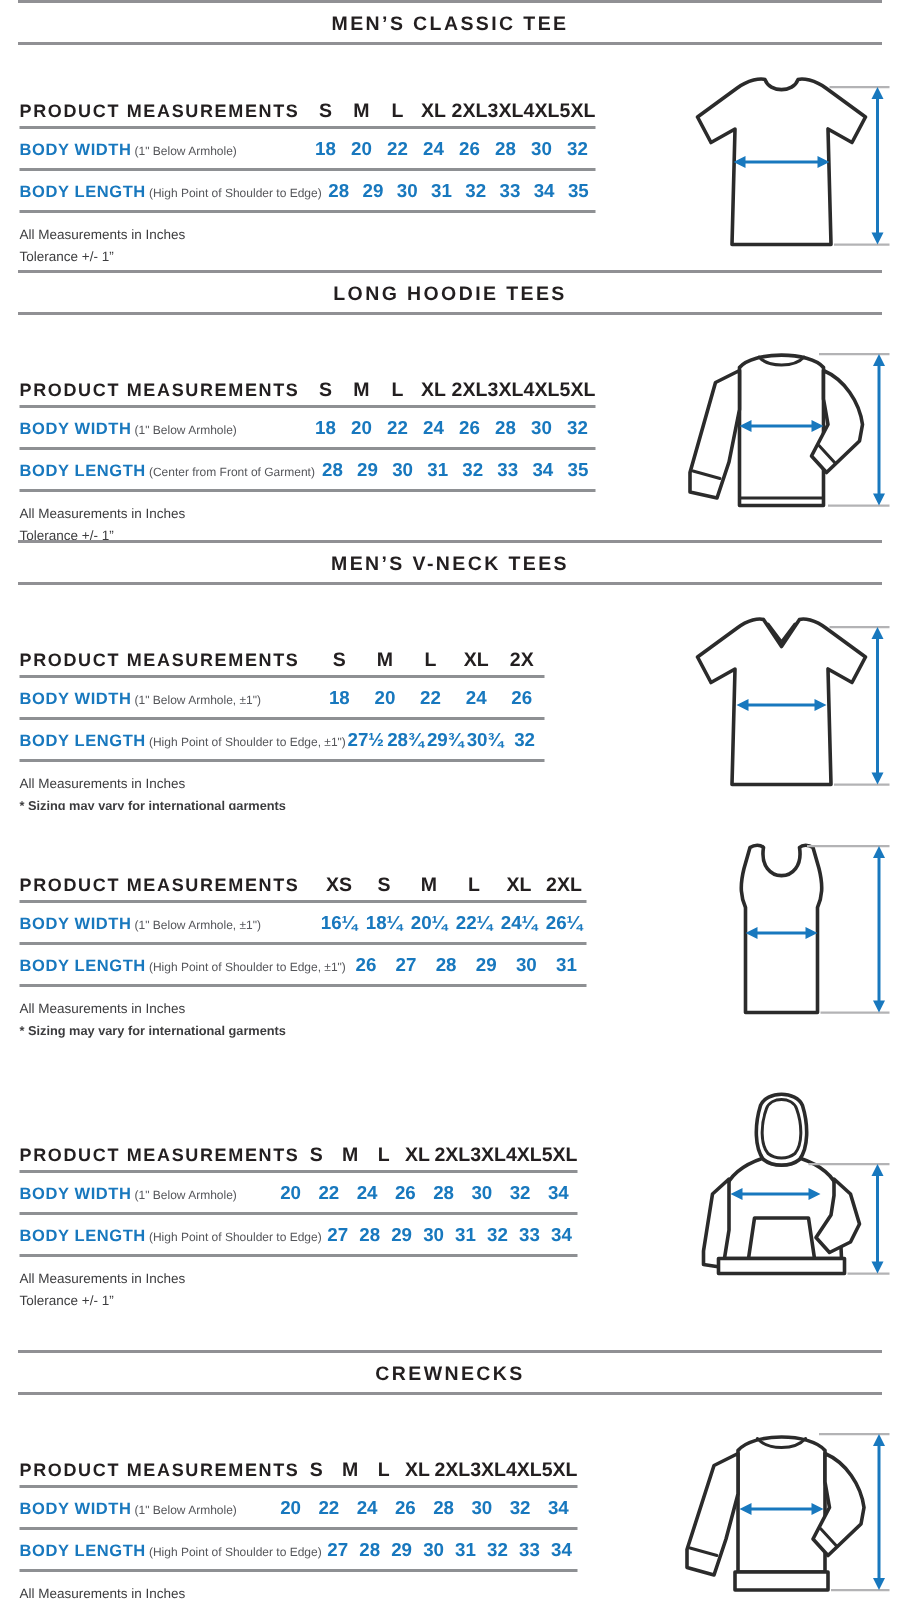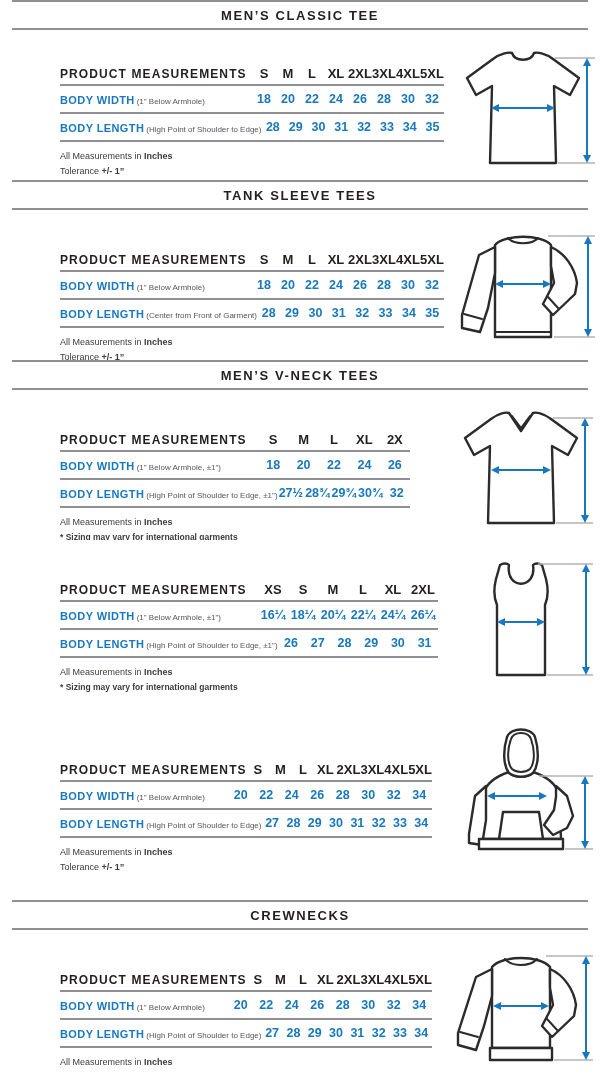--- a/index.html
+++ b/index.html
@@ -5,36 +5,36 @@
   html,body{margin:0;padding:0;background:#fff;}
   body{width:600px;height:1073px;overflow:hidden;font-family:"Liberation Sans",sans-serif;color:#231f20;}
   .section{height:180px;overflow:hidden;--label-w:192px;--table-w:384px;}
   .sec-2{--label-w:198px;--table-w:350px;}
   .sec-3{--label-w:198px;--table-w:378px;}
   .sec-4,.sec-5{--label-w:168px;--table-w:372px;}
   .sec-5{height:171px;}
   .title-band{margin:0 12px;border-top:2px solid #909094;border-bottom:2px solid #909094;padding:6px 0 5px;text-align:center;}
   .title{margin:0;font-size:13px;font-weight:bold;letter-spacing:1.6px;color:#231f20;}
   .content{display:flex;padding-left:13px;}
-  .table-col{width:var(--table-w);margin-top:42px;flex:0 0 auto;margin-left:47px;}
+  .table-col{width:var(--table-w);margin-top:42px;flex:0 0 auto;}
   .sec-0 .table-col{margin-top:36px;}
   .hdr-row,.m-row{display:flex;align-items:flex-end;}
   .hdr-row{border-bottom:2px solid #8e9093;padding-bottom:3px;}
   .m-row{border-bottom:2px solid #8e9093;padding:4px 0 4px;align-items:center;}
   .label-cell{flex:0 0 var(--label-w);white-space:nowrap;overflow:visible;}
   .pm{font-size:12px;font-weight:bold;letter-spacing:1.1px;color:#231f20;}
   .vals{flex:1 1 auto;display:flex;}
   .vals>div{flex:1;text-align:center;}
   .size-cell{font-size:13px;font-weight:bold;color:#231f20;}
   .row-label{font-size:11px;font-weight:bold;color:#1878be;letter-spacing:0.4px;}
   .row-sub{font-size:8px;color:#55565a;margin-left:2px;}
   .val-cell{font-size:12.5px;font-weight:bold;color:#1878be;}
   .notes{margin-top:7px;}
   .note-line{font-size:9px;color:#3c3c3e;line-height:15px;}
-  .note-line .b{font-weight:bold;}
+  .note-line .b{font-weight:normal;}
   .note-line.italic{font-weight:bold;font-size:8.5px;}
   .illus{flex:0 0 158px;margin-left:auto;display:flex;justify-content:center;margin-top:8px;}
   .sec-4 .illus{margin-top:2px;}
   svg .garment{fill:#fff;stroke:#2b2b2b;stroke-width:2.4;stroke-linejoin:round;stroke-linecap:round;}
   svg .detail{fill:none;stroke:#2b2b2b;stroke-width:2;stroke-linejoin:round;stroke-linecap:round;}
   svg .arrow{stroke:#1878be;stroke-width:2;}
   svg .ah{fill:#1878be;stroke:none;}
   svg .ext{stroke:#b3b3b5;stroke-width:1.5;}
 </style>
 </head>
@@ -109,21 +109,21 @@
       <polygon class="ah" points="139,20 135,28 143,28"></polygon>
       <polygon class="ah" points="139,125 135,117 143,117"></polygon>
     </g>
   </svg>
 </div>
     </div>
   </section>
 
   <section class="section sec-1">
     <div class="title-band">
-      <h2 class="title">TANK SLEEVE TEES</h2>
+      <h2 class="title">LONG HOODIE TEES</h2>
     </div>
     <div class="content">
       <div class="table-col">
         <div class="hdr-row">
           <div class="label-cell pm">PRODUCT MEASUREMENTS</div>
           <div class="vals">
               <div class="size-cell">S</div>
               <div class="size-cell">M</div>
               <div class="size-cell">L</div>
               <div class="size-cell">XL</div>

